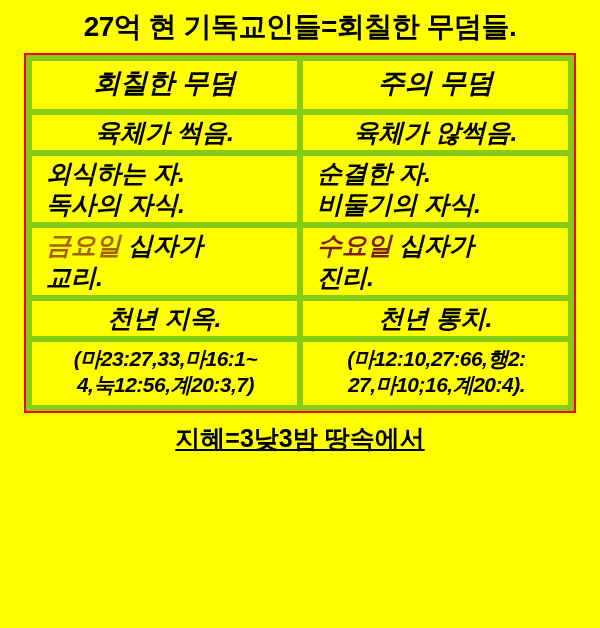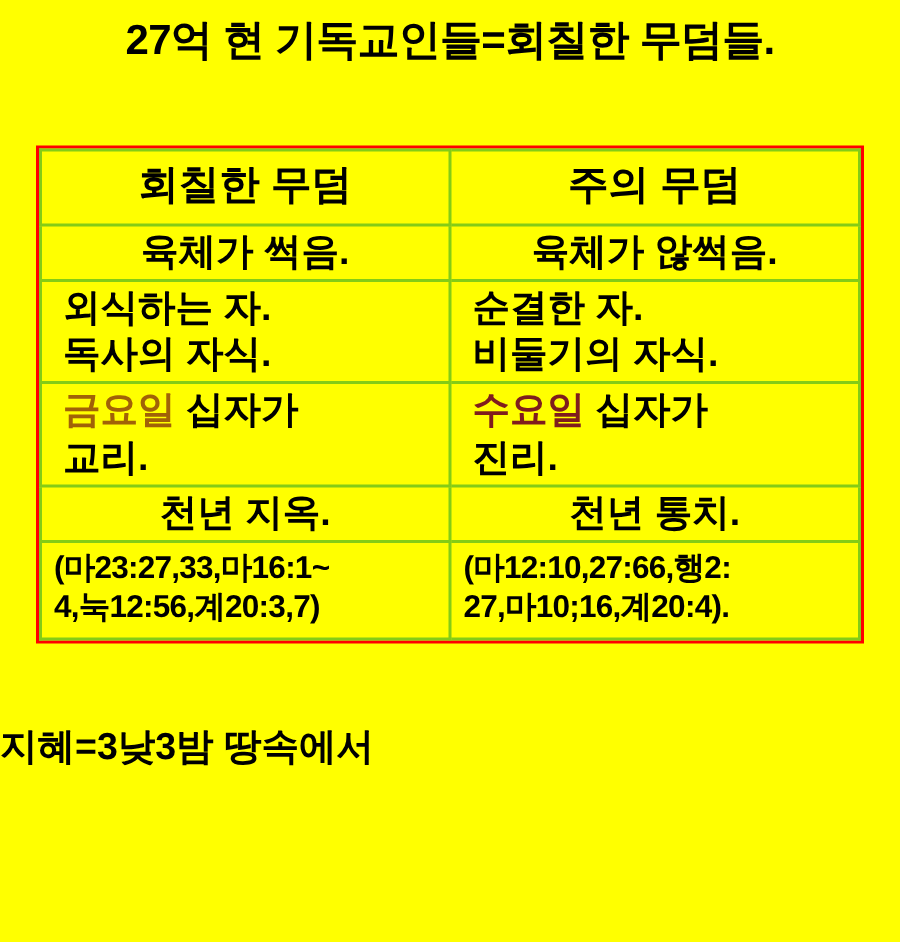--- a/index.html
+++ b/index.html
@@ -14,21 +14,20 @@
     overflow: hidden;
   }
   .page {
     width: 600px;
     height: 628px;
     background: #ffff00;
     box-sizing: border-box;
     display: flex;
     flex-direction: column;
     align-items: center;
-    gap: 44px;
   }
   .title {
     width: 100%;
     text-align: center;
     font-size: 28px;
     font-weight: bold;
     color: #000000;
     letter-spacing: -0.5px;
     margin-top: 12px;
     margin-bottom: 10px;
@@ -39,57 +38,59 @@
     border: 2px solid #ff0000;
     box-sizing: border-box;
     background: #ffff00;
   }
   table {
     width: 100%;
     border-collapse: collapse;
     table-layout: fixed;
   }
   td {
-    border: 2px solid #84cc16;
+    border: 6px solid #84cc16;
     padding: 2px 8px;
     color: #000000;
     font-size: 25px;
     font-weight: bold;
     text-align: center;
     line-height: 1.25;
     vertical-align: middle;
     box-sizing: border-box;
+    font-style: italic;
   }
   tr.header-row td {
     font-size: 27px;
     padding: 6px 8px 8px 8px;
   }
   tr.multiline td {
     text-align: left;
     padding-left: 14px;
   }
   tr.note-row td {
     font-size: 21px;
     font-weight: bold;
-    text-align: left;
+    text-align: center;
     line-height: 1.25;
     padding: 4px 6px 6px 8px;
     letter-spacing: -0.5px;
   }
   .hl-red { color: #a16207; }
   .hl-blue { color: #7f1d1d; }
   .cell-line { display: block; }
   .footer {
     width: 100%;
-    text-align: left;
+    text-align: center;
     font-size: 25px;
     font-weight: bold;
     color: #000000;
     margin-top: 12px;
     line-height: 1.1;
+    text-decoration: underline;
   }
 </style>
 </head>
 <body>
 
 <div class="page">
 
   <div class="title">27억 현 기독교인들=회칠한 무덤들.</div>
 
   <div class="table-wrap">

